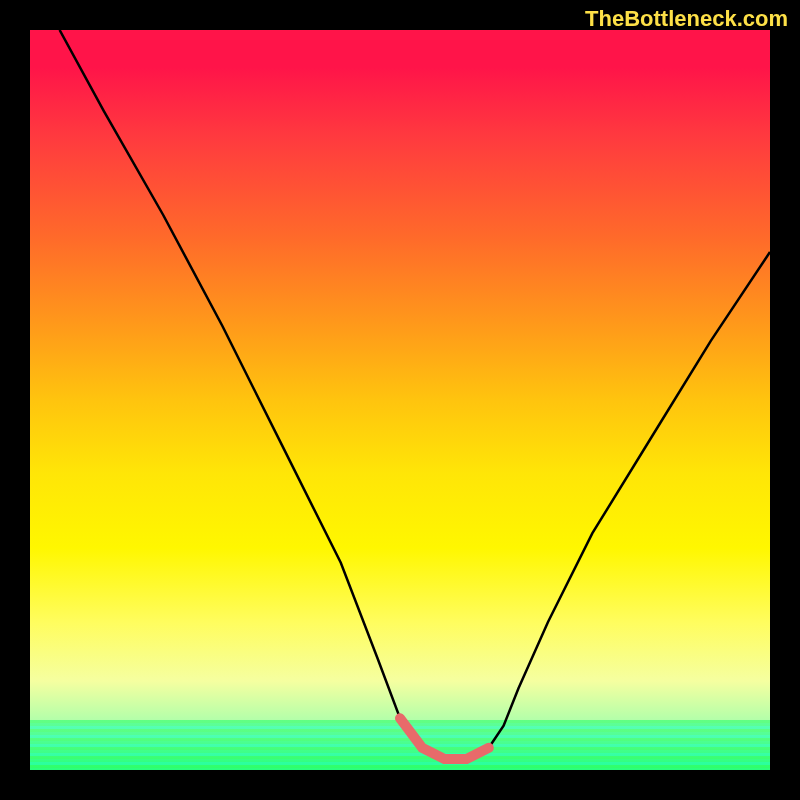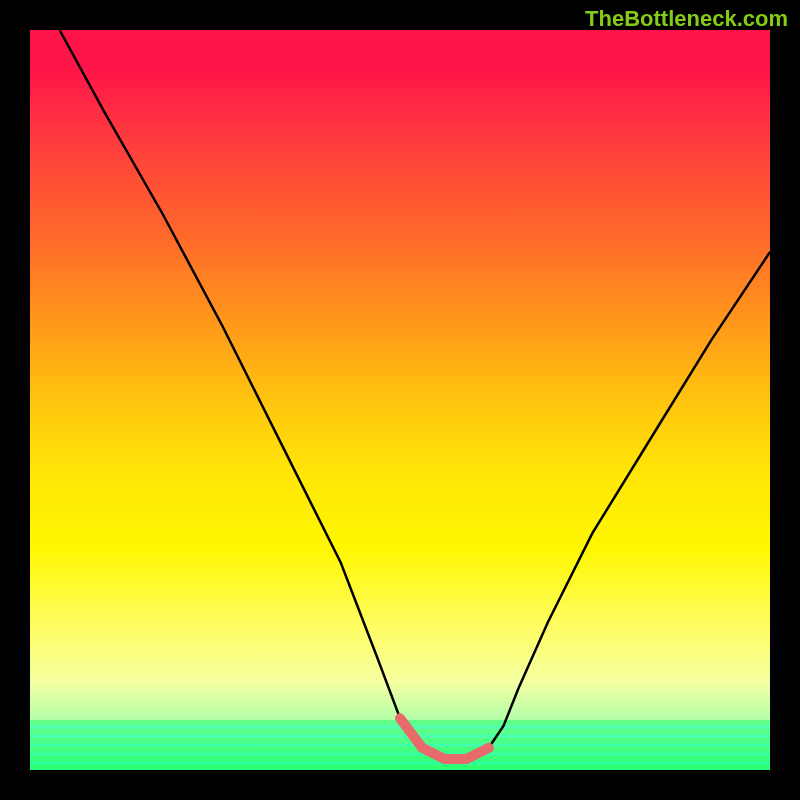--- a/index.html
+++ b/index.html
@@ -8,21 +8,21 @@
     width: 800px;
     height: 800px;
     background: #000;
     position: relative;
     font-family: Arial, sans-serif;
   }
   .watermark {
     position: absolute;
     top: 6px;
     right: 12px;
-    color: #84cc16;
+    color: #fde047;
     font-size: 22px;
     font-weight: bold;
     z-index: 10;
   }
   .plot-area {
     position: absolute;
     left: 30px;
     top: 30px;
     width: 740px;
     height: 740px;

